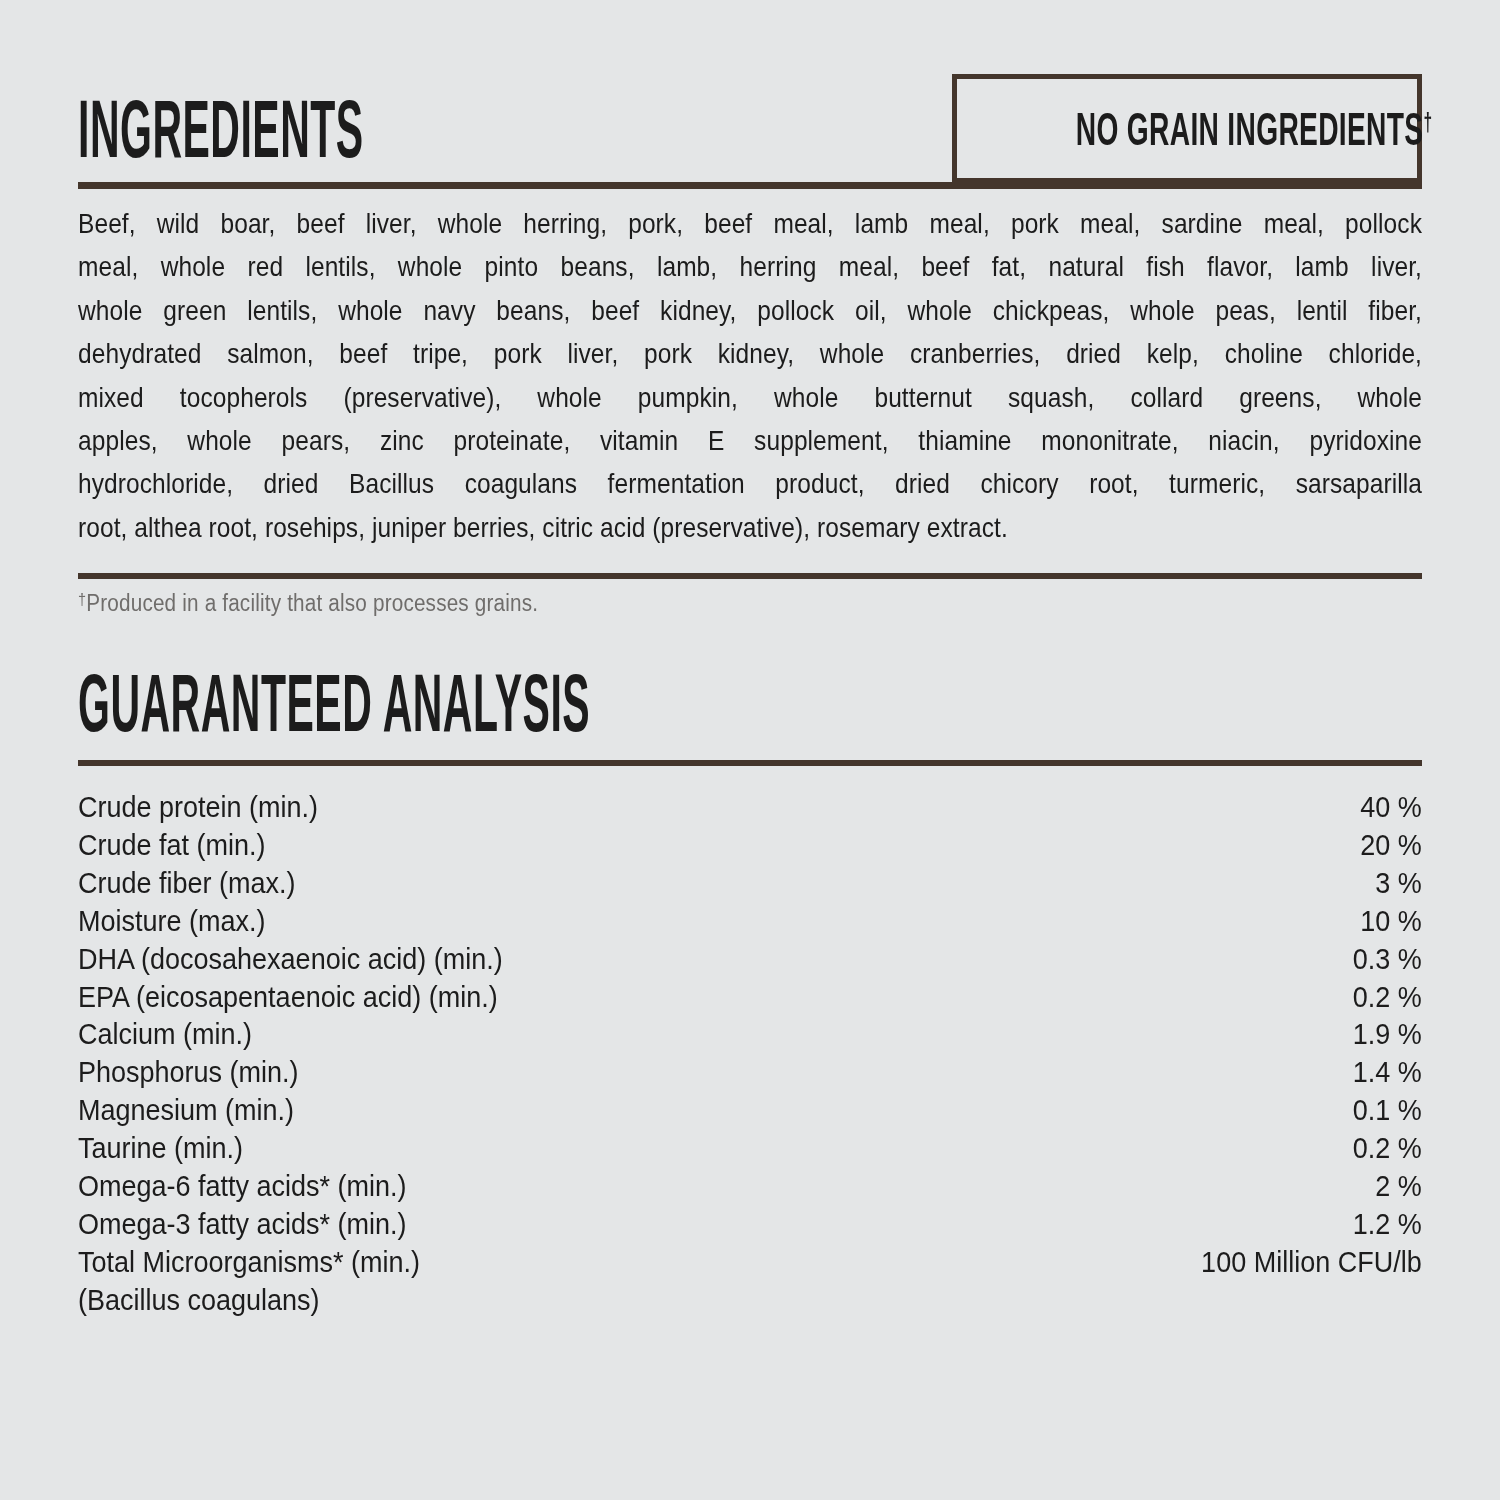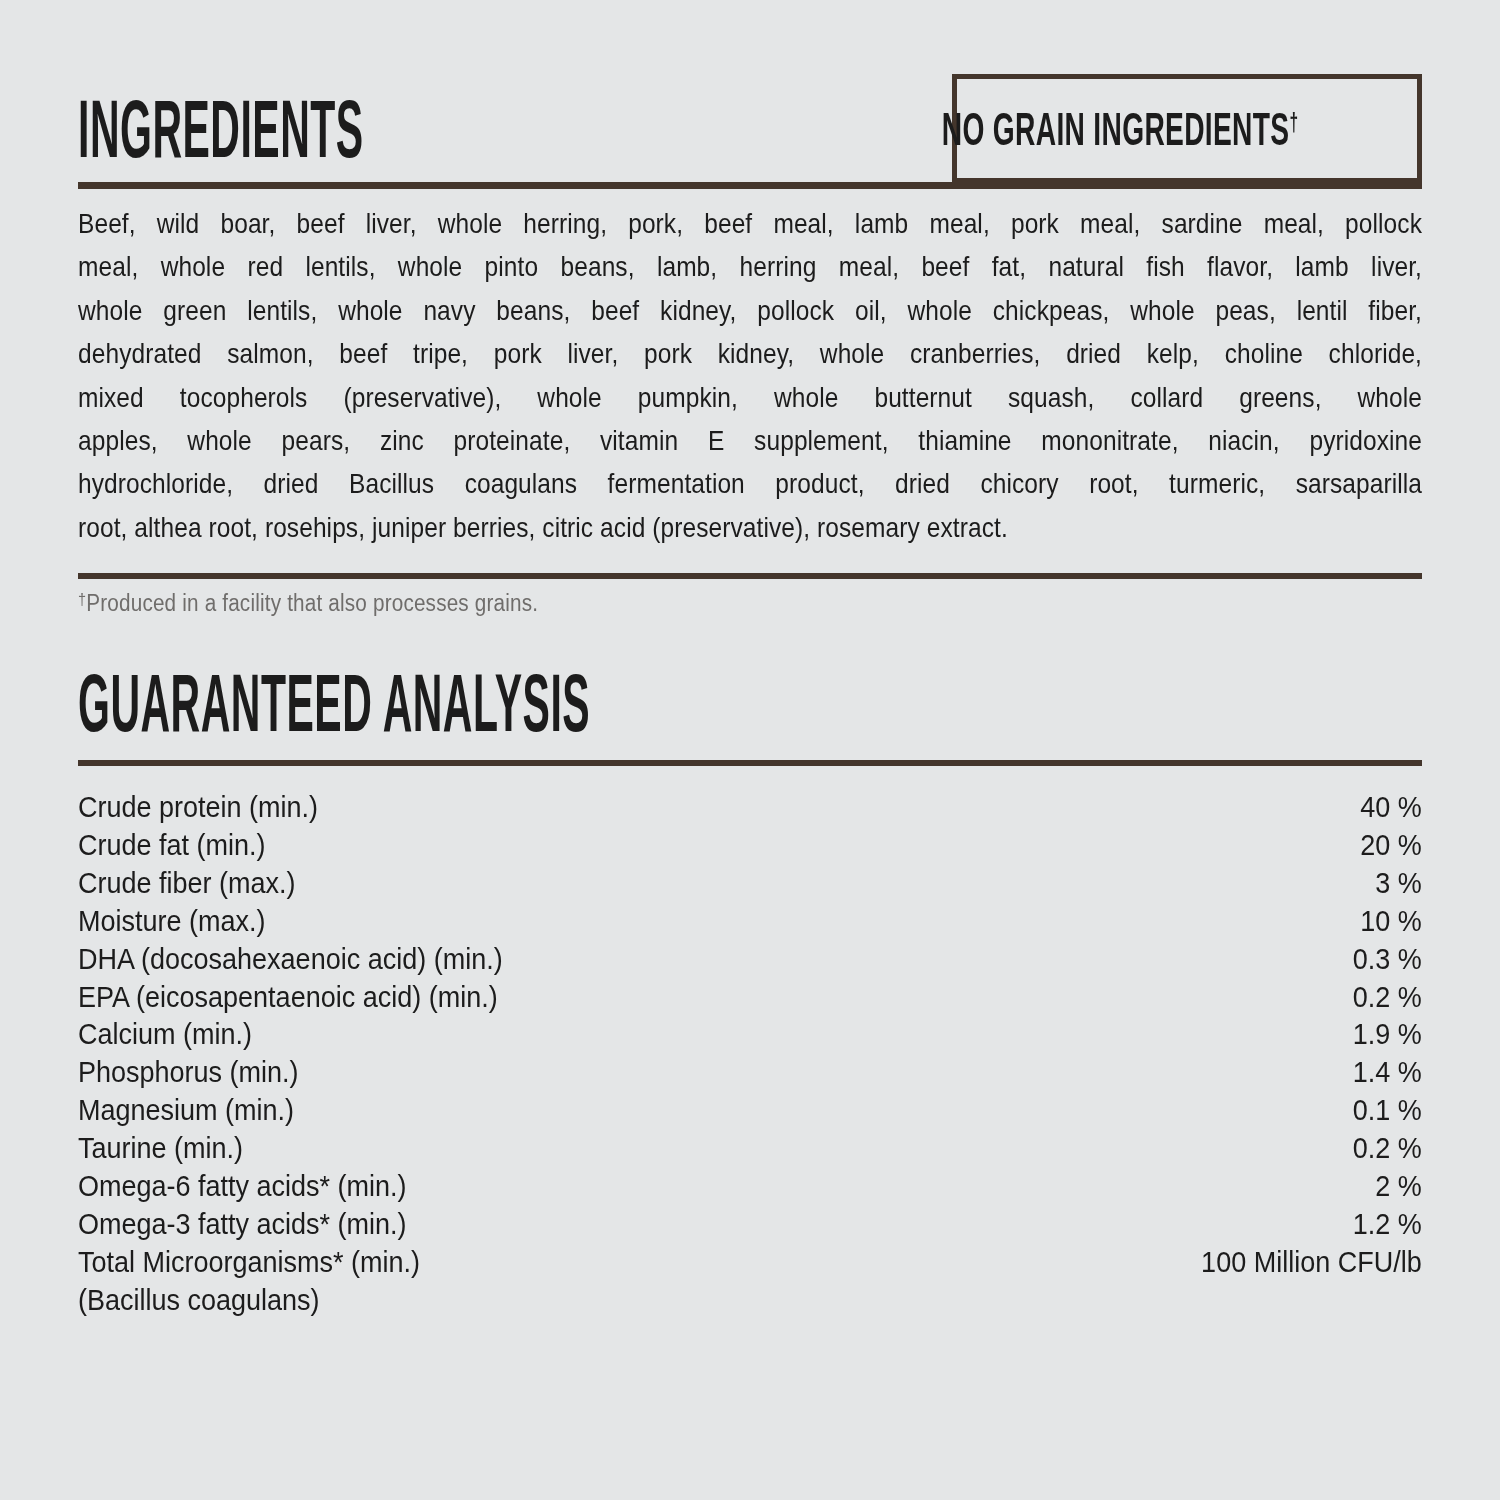--- a/index.html
+++ b/index.html
@@ -45,21 +45,21 @@
   .badge {
     position: absolute;
     left: 952px;
     top: 74px;
     width: 470px;
     height: 109px;
     border: 5px solid var(--rule, #44362c);
     box-sizing: border-box;
     display: flex;
     align-items: center;
-    justify-content: flex-end;
+    justify-content: flex-start;
     background: var(--bg, #e4e6e7);
   }
   .badge-text {
     font-size: 47px;
     font-weight: bold;
     white-space: nowrap;
     transform: scaleX(0.6);
     transform-origin: 50% 50%;
     letter-spacing: 0.5px;
   }

